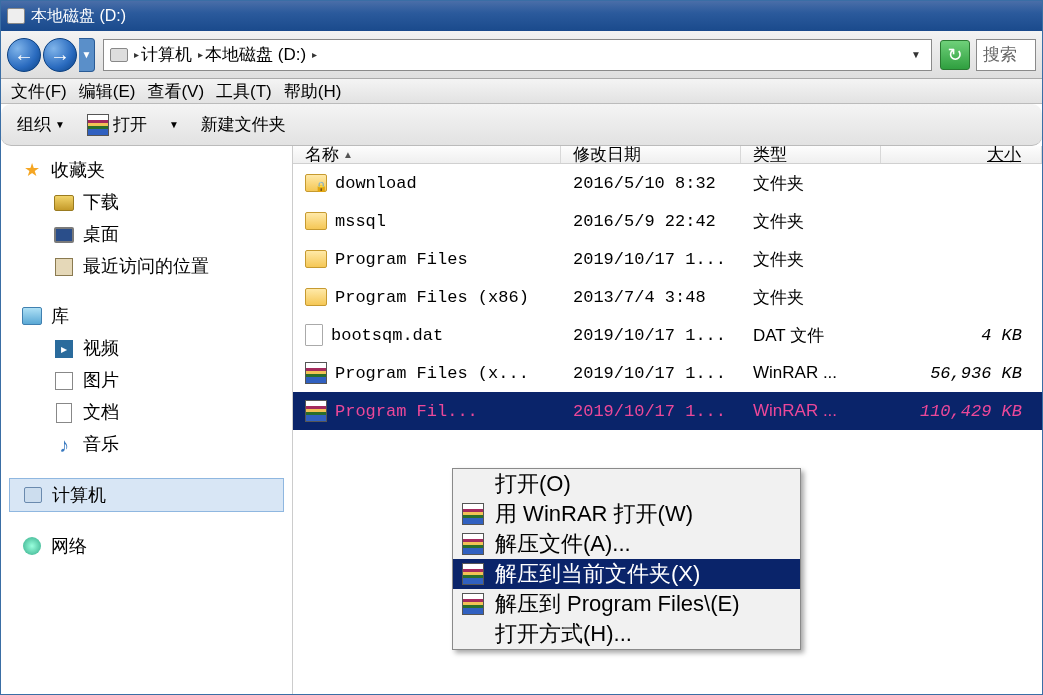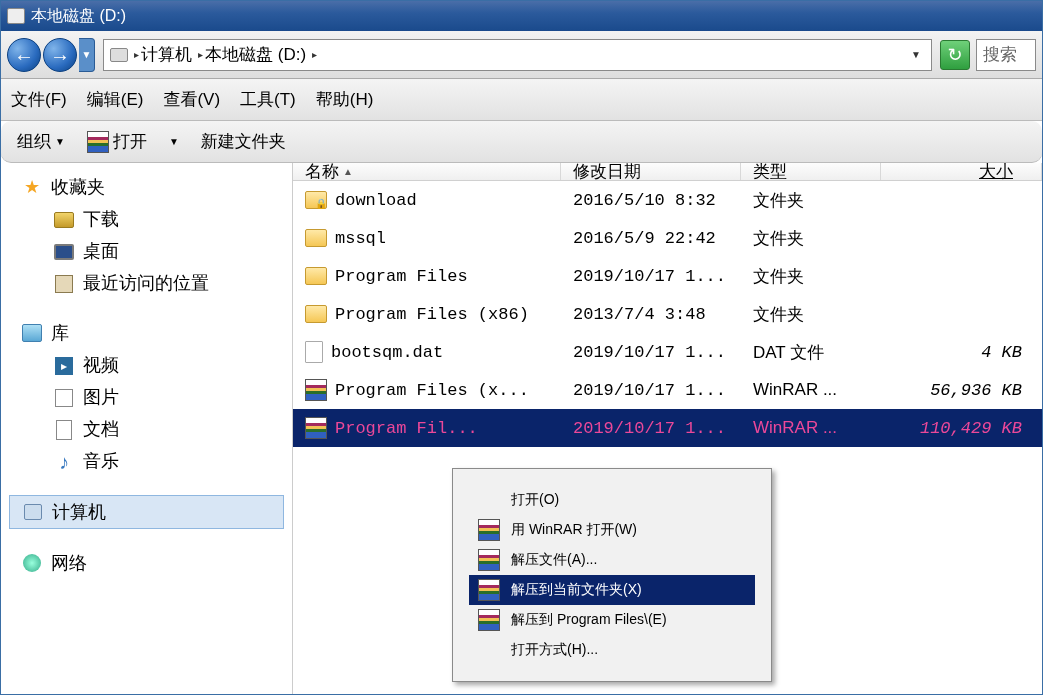--- a/index.html
+++ b/index.html
@@ -107,27 +107,27 @@
   height: 32px;
   background: #fff;
   border: 1px solid #8a8a8a;
   display:flex;align-items:center;
   padding: 0 6px;
   font-size: 17px;
   color: #666;
   margin-left: 4px;
 }
 .menubar {
-  height: 42px;
+  height: 25px;
   background: linear-gradient(#f4f4f4, #e2e2e2);
   border-bottom: 1px solid #bbb;
   display:flex;
   align-items:center;
   padding: 0 10px;
-  gap: 20px;
+  gap: 12px;
   font-size: 17px;
 }
 .menuitem { cursor: pointer; }
 .toolbar {
   height: 42px;
   background: linear-gradient(#f4f4f4, #e2e2e2);
   border-bottom: 1px solid #bbb;
   display:flex;
   align-items:center;
   padding: 0 10px;
@@ -183,21 +183,21 @@
   display:flex;
   border-bottom:1px solid #d0d0d0;
   background: linear-gradient(#fdfdfd,#efefef);
   font-size:17px;
   align-items:center;
 }
 .col { padding:6px 12px; border-right:1px solid #d8d8d8; height:100%; display:flex;align-items:center;gap:4px;}
 .c-name { width:268px; }
 .c-date { width:180px; }
 .c-type { width:140px; }
-.c-size { flex:1; text-align:right; justify-content:flex-end; padding-right: 28px; text-decoration: underline;}
+.c-size { flex:1; text-align:right; justify-content:flex-end; padding-right: 20px; text-decoration: underline;}
 .sort-ind { font-size:10px;color:#555; }
 
 .listbody { flex:1; font-size:17px; position:relative; }
 .row { display:flex;height:38px;align-items:center; padding-left: 12px;}
 .row .cell { overflow:hidden;white-space:nowrap;text-overflow:ellipsis; }
 .row .cn { width:256px; display:flex;align-items:center;gap:8px;}
 .row .cd { width:180px; padding:0 12px;}
 .row .ct { width:140px; padding:0 12px;}
 .row .cs { flex:1; text-align:right; padding:0 20px 0 12px;font-style:italic;}
 .row.selected { background:#0a246a;color:#ec4899; }
@@ -205,26 +205,26 @@
 .folder-icon{width:22px;height:18px;background:linear-gradient(#ffe9a8,#f5c755);border:1px solid #c69a30;border-radius:2px;}
 .folder-lock{position:relative;}
 .folder-lock::after{content:"🔒";position:absolute;font-size:10px;right:-2px;bottom:-2px;}
 .file-icon{width:18px;height:22px;background:#fff;border:1px solid #aaa;border-radius:1px;}
 .rar-file{width:22px;height:22px;}
 
 .ctxmenu {
   position:absolute;
   left: 452px;
   top: 468px;
-  width: 320px;
+  width: 349px;
   background:#f1f1f1;
   border:1px solid #8a8a8a;
   box-shadow: 3px 3px 5px rgba(0,0,0,0.35);
-  padding: 16px;
-  font-size:14px;
+  padding: 0;
+  font-size:22px;
   z-index: 100;
 }
 .ctxitem {
   display:flex;align-items:center;gap:8px;
   padding:4px 10px 4px 6px;
   height:30px;
   cursor:pointer;
 }
 .ctxitem.hl { background:#0a246a;color:#fff; }
 .ctxgutter{width:28px;display:flex;align-items:center;justify-content:center;}

